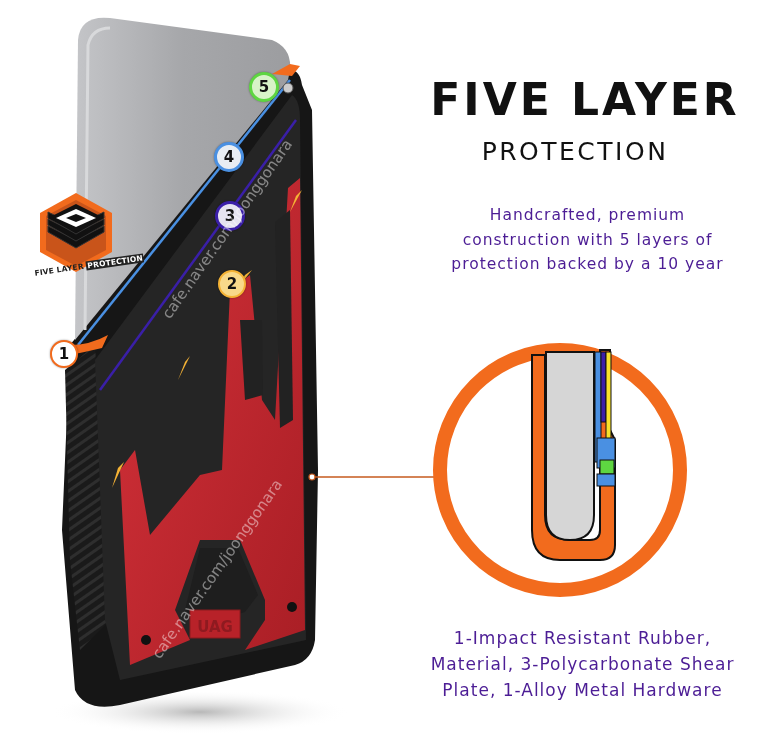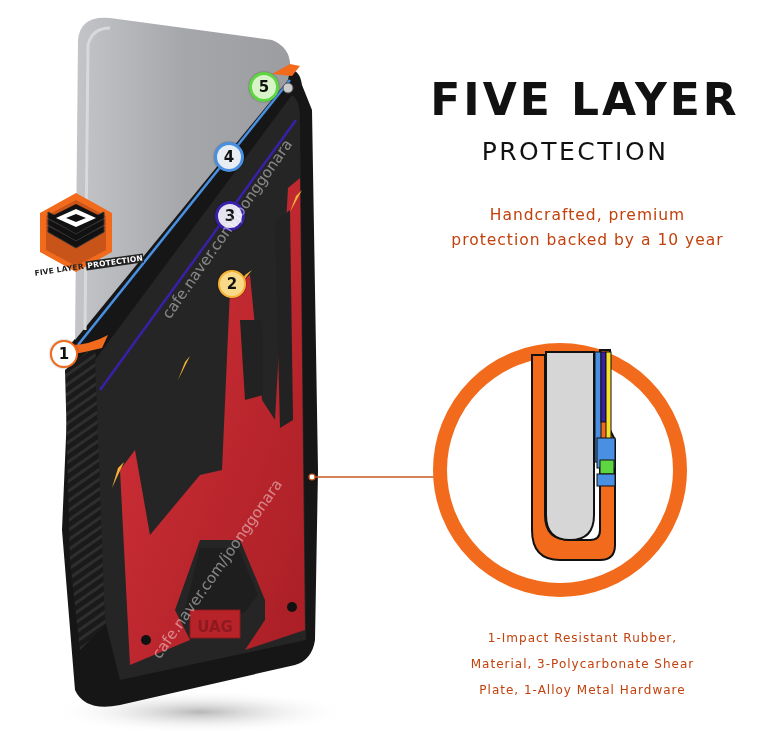--- a/index.html
+++ b/index.html
@@ -4,24 +4,24 @@
 <style>
   html, body { margin:0; padding:0; }
   body { width:770px; height:750px; background:#ffffff; position:relative; overflow:hidden;
          font-family:"DejaVu Sans","Liberation Sans",sans-serif; color:#111; }
   .abs { position:absolute; }
   #phone-art { position:absolute; left:0; top:0; width:770px; height:750px; }
   .headline { left:400px; top:72px; width:370px; text-align:center; font-family:"DejaVu Sans",sans-serif;
               font-weight:bold; font-size:44px; letter-spacing:3px; color:#111; line-height:56px; }
   .subhead { left:400px; top:134px; width:350px; text-align:center; font-size:25px; letter-spacing:2.5px;
              color:#111; line-height:36px; }
-  .para { position:absolute; text-align:center; font-size:15.5px; letter-spacing:1px; line-height:24.5px; color:#c2410c; }
+  .para { position:absolute; text-align:center; font-size:15.5px; letter-spacing:1px; line-height:24.5px; color:#4c1d95; }
   .para span { display:block; }
   .desc { left:415px; top:203px; width:345px; }
-  .legend { left:405px; top:625px; width:355px; font-size:12px; line-height:26px; }
+  .legend { left:405px; top:625px; width:355px; font-size:17px; line-height:26px; }
   .badge { position:absolute; width:24px; height:24px; border-radius:50%; display:flex; align-items:center;
            justify-content:center; font-weight:bold; font-size:15px; color:#111; font-family:"DejaVu Sans",sans-serif;
            box-shadow:0 0 2px rgba(0,0,0,.4); }
   .logo-label { position:absolute; left:34px; top:261px; font-size:7.5px; font-weight:bold; color:#222;
                 letter-spacing:0.2px; white-space:nowrap; transform:rotate(-8deg); }
   .logo-label b { background:#222; color:#fff; padding:0 1px; font-weight:bold; }
   .watermark { position:absolute; color:rgba(255,255,255,0.45); font-size:15px; white-space:nowrap; }
 </style>
 </head>
 <body>
@@ -123,20 +123,21 @@
 <div class="logo-label">
   <span>FIVE LAYER</span>
   <b>PROTECTION</b>
 </div>
 
 <div class="abs headline">FIVE LAYER</div>
 <div class="abs subhead">PROTECTION</div>
 
 <div class="para desc">
   <span>Handcrafted, premium</span>
+  <span>construction with 5 layers of</span>
   <span>protection backed by a 10 year</span>
 </div>
 
 <div class="para legend">
   <span>1-Impact Resistant Rubber,</span>
   <span>Material, 3-Polycarbonate Shear</span>
   <span>Plate, 1-Alloy Metal Hardware</span>
 </div>
 
 <div class="watermark" style="left:120px;top:220px;transform:rotate(-55deg);">cafe.naver.com/joonggonara</div>

